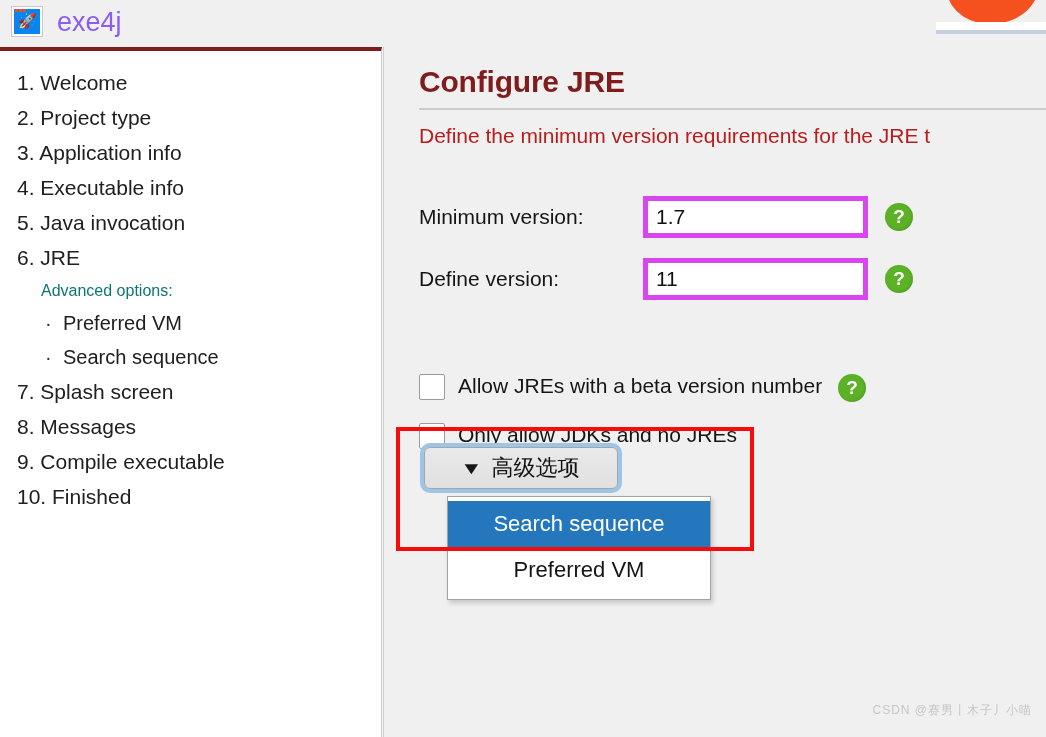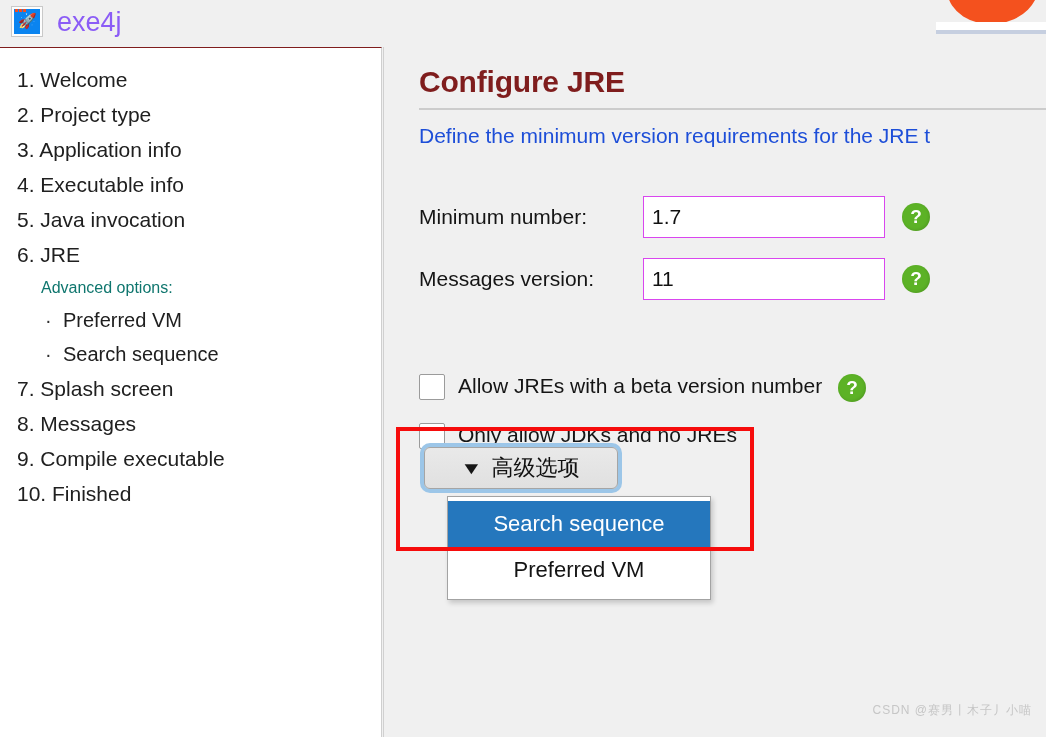--- a/index.html
+++ b/index.html
@@ -85,21 +85,21 @@
     right: 0; top: 34px;
     width: 110px; height: 13px;
     background: #f0f0f0;
   }
 
   
   #sidebar {
     position: absolute; left: 0; top: 47px;
     width: 382px; height: 690px;
     background: #ffffff;
-    border-top: 1px solid #7f1d1d;
+    border-top: 4px solid #7f1d1d;
     border-right: 1px solid #cfcfcf;
     padding: 14px 0 0 17px;
   }
   #sidebar-divider {
     position: absolute; left: 383px; top: 47px;
     width: 13px; height: 690px;
     background: #f0f0f0;
     border-left: 1px solid #d0d0d0;
   }
   .nav-item {
@@ -144,43 +144,43 @@
     white-space: nowrap;
   }
   #title-rule {
     position: absolute; left: 22px; top: 61px;
     width: 640px; height: 2px;
     background: #cccccc;
   }
   #page-desc {
     position: absolute; left: 22px; top: 74px;
     font-size: 21px; line-height: 30px;
-    color: #1d4ed8;
+    color: #b91c1c;
     white-space: nowrap;
   }
 
   .field-row {
     position: absolute;
     left: 22px;
     height: 42px;
     display: flex;
     align-items: center;
   }
   #row-min { top: 149px; }
   #row-max { top: 211px; }
   .field-label {
     font-size: 21px;
     color: #151515;
     width: 224px;
     white-space: nowrap;
   }
   .field-input {
-    width: 242px; height: 42px;
-    background: #ffffff;
-    border: 1px solid #d946ef;
+    width: 225px; height: 42px;
+    background: #ffffff;
+    border: 5px solid #d946ef;
     font-size: 21px;
     color: #111111;
     padding: 0 8px;
     font-family: "Liberation Sans", "DejaVu Sans", sans-serif;
     outline: none;
   }
   .help-icon {
     margin-left: 17px;
     width: 28px; height: 28px;
     border-radius: 50%;
@@ -344,27 +344,27 @@
   </div>
   <div id="sidebar-divider"></div>
 
   <div id="content">
 
     <div id="page-title">Configure JRE</div>
     <div id="title-rule"></div>
     <div id="page-desc">Define the minimum version requirements for the JRE t</div>
 
     <div class="field-row" id="row-min">
-      <span class="field-label">Minimum number:</span>
+      <span class="field-label">Minimum version:</span>
       <input class="field-input" type="text" value="1.7" style="">
       <span class="help-icon">?</span>
     </div>
 
     <div class="field-row" id="row-max">
-      <span class="field-label">Messages version:</span>
+      <span class="field-label">Define version:</span>
       <input class="field-input" type="text" value="11" style="">
       <span class="help-icon">?</span>
     </div>
 
     <div class="check-row" id="row-beta">
       <span class="check-box"></span>
       <span class="check-label">Allow JREs with a beta version number</span>
       <span class="help-icon">?</span>
     </div>
 

